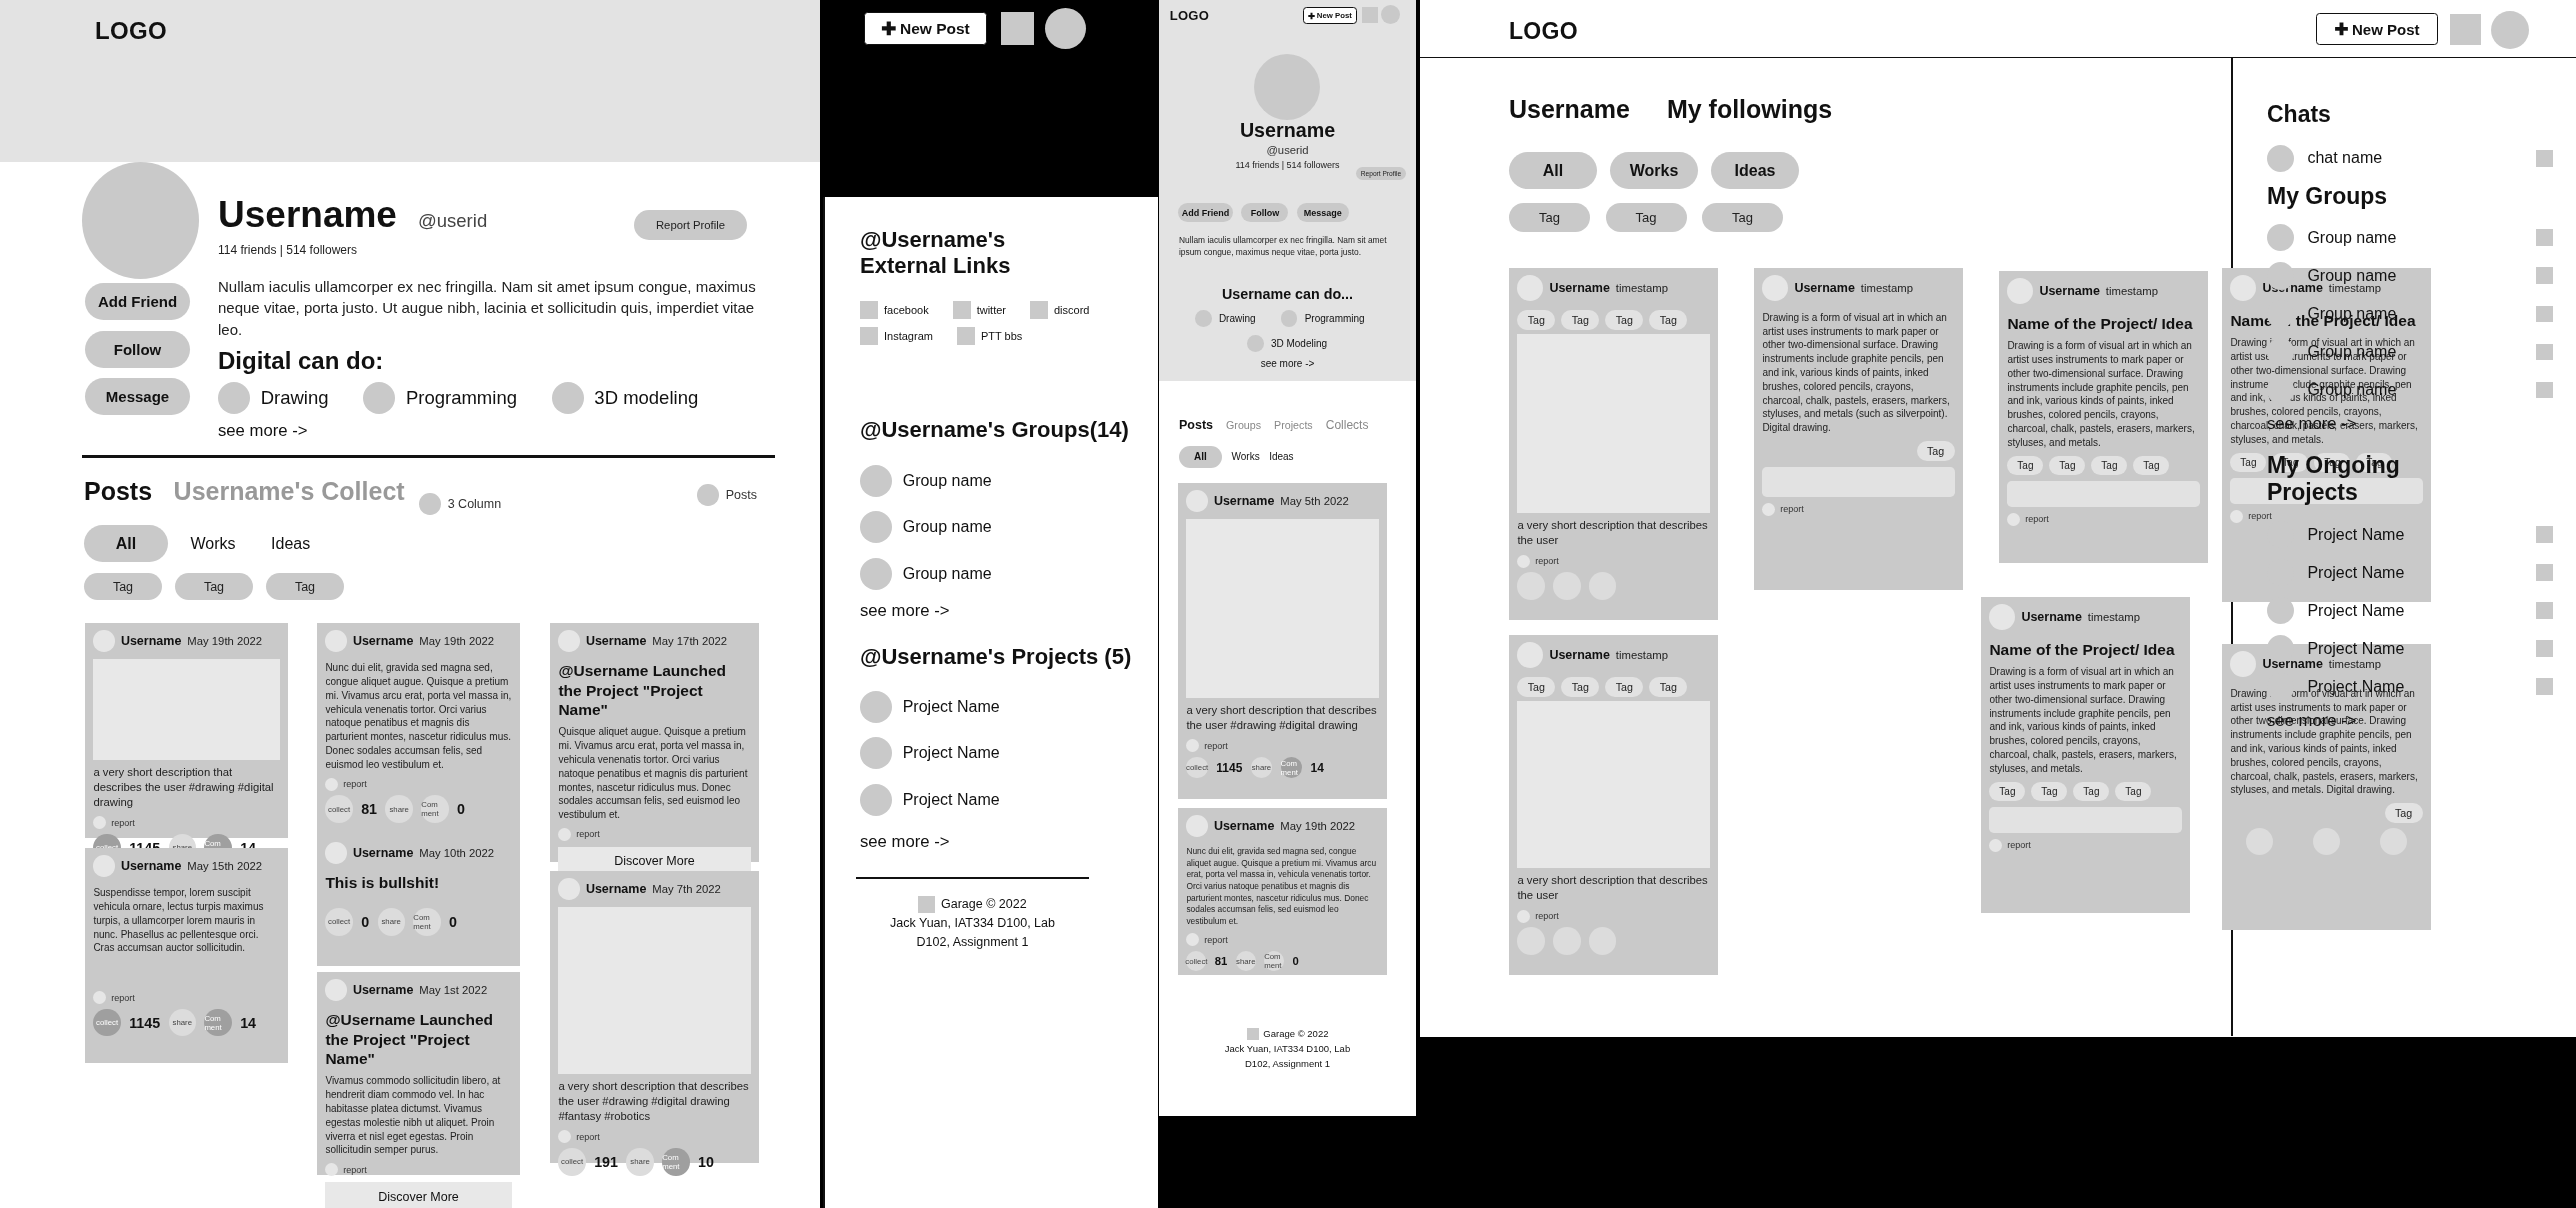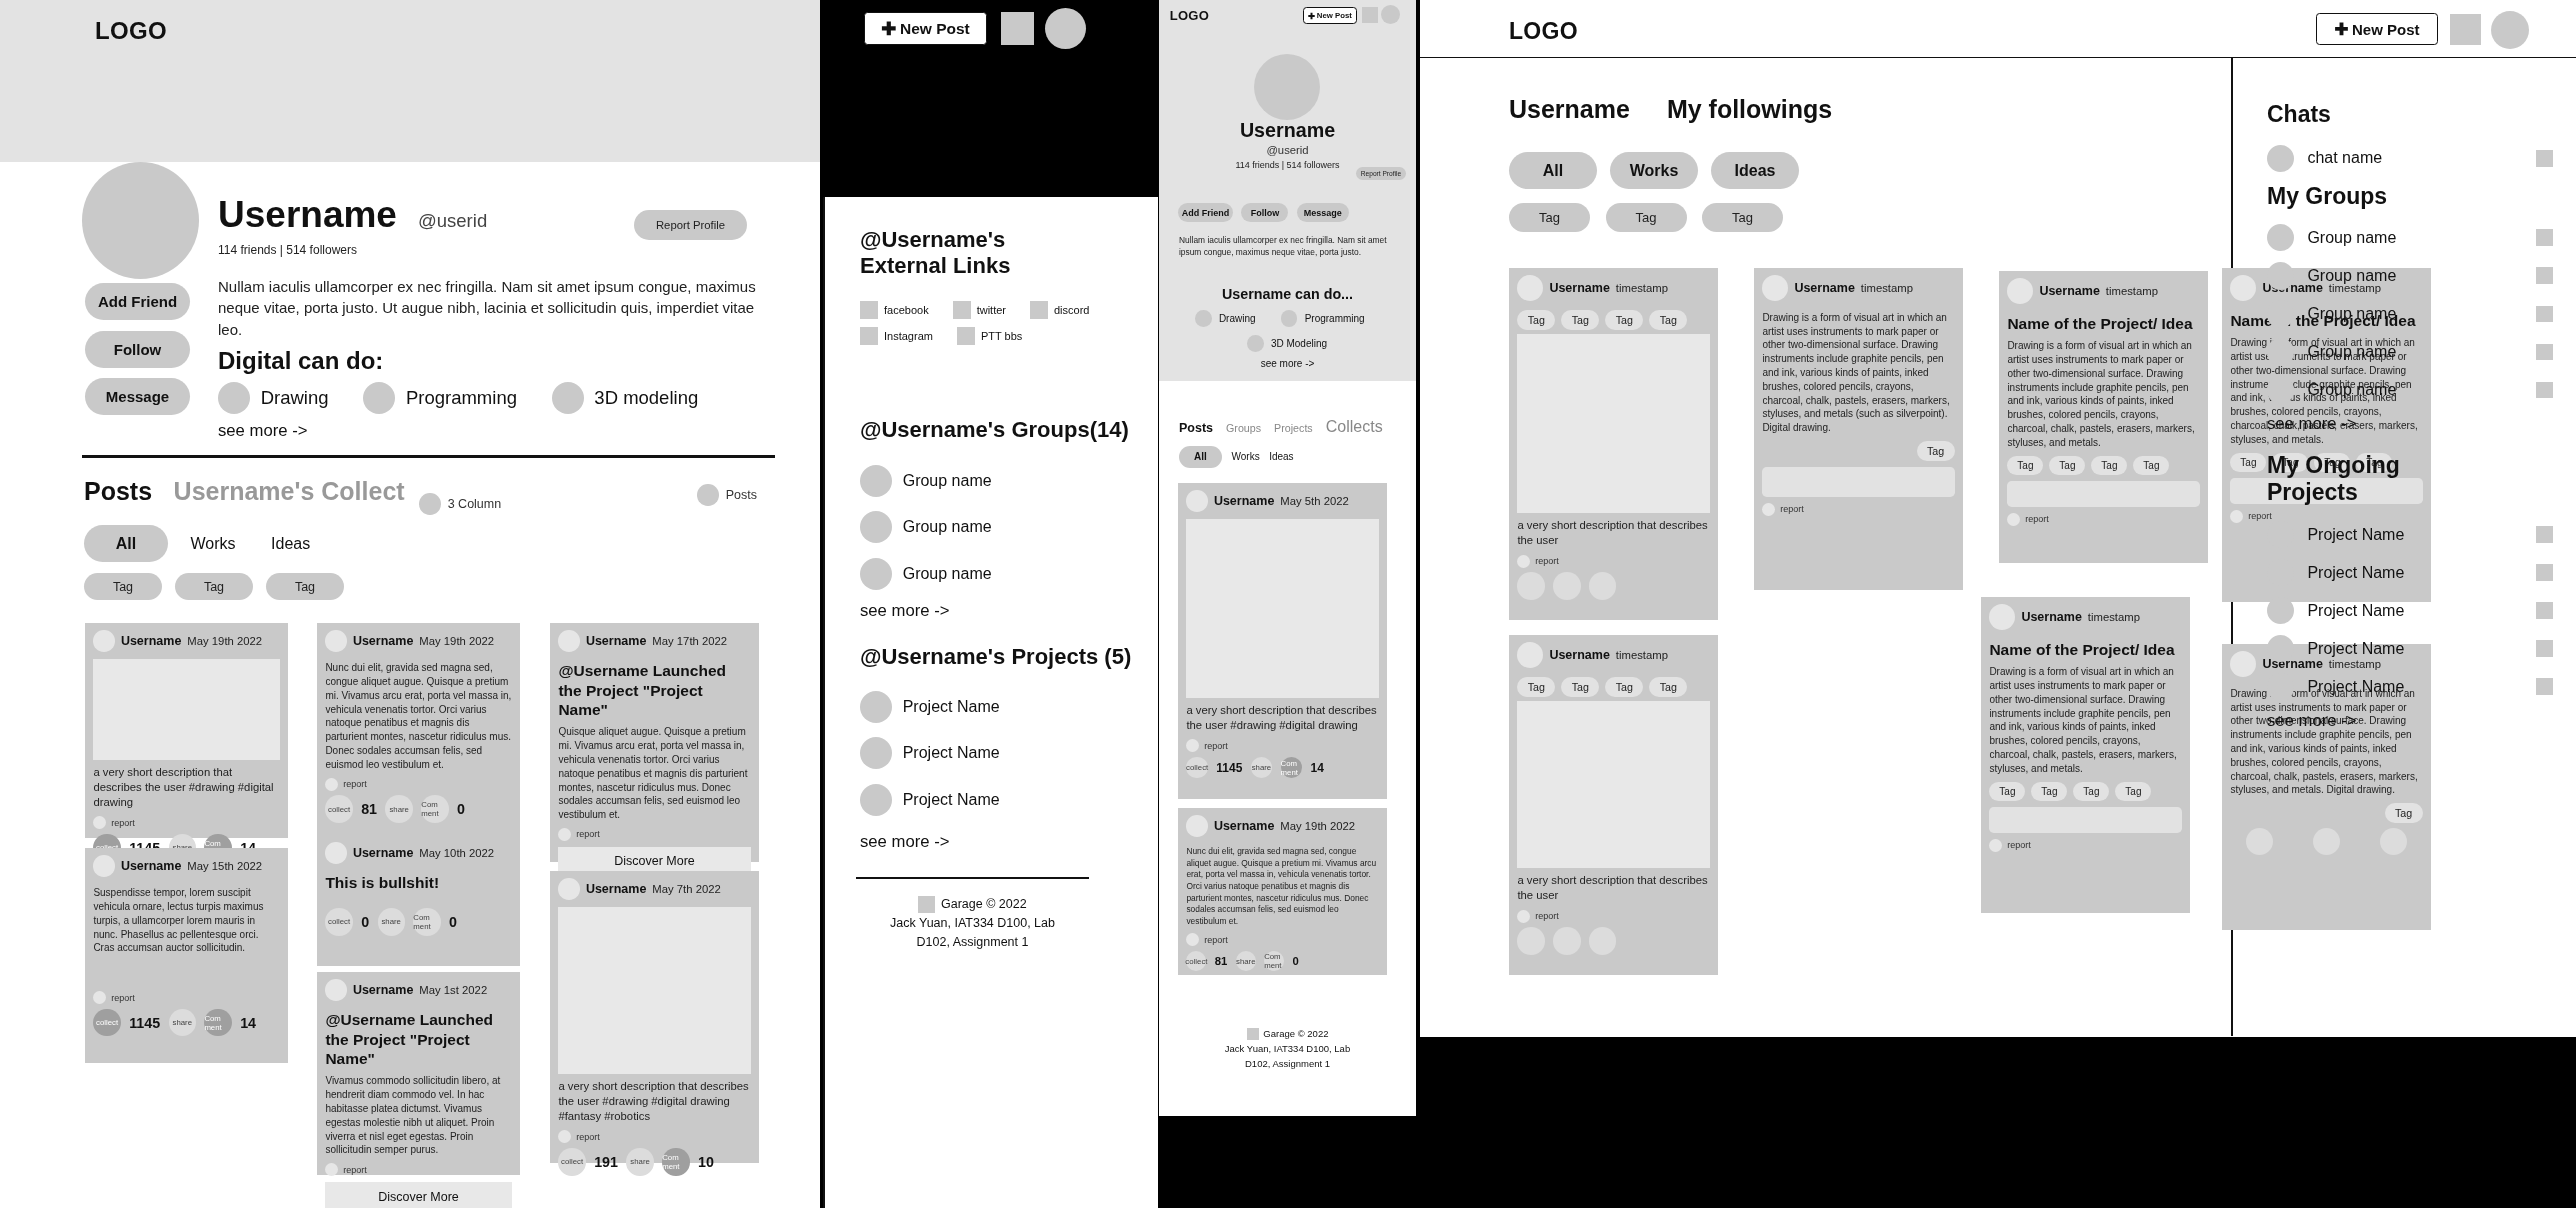--- a/index.html
+++ b/index.html
@@ -423,21 +423,21 @@
   <div style="position:absolute;left:88px;top:335px;display:flex;align-items:center;gap:7.2px;">
     <div class="circle" style="width:16.7px;height:16.7px;"></div>
     <span style="font-size:10px;color:#111;">3D Modeling</span>
   </div>
   <div style="position:absolute;left:0;top:358px;width:257px;text-align:center;font-size:10px;color:#111;">see more -&gt;</div>
 
   <div style="position:absolute;left:20px;top:418px;display:flex;align-items:baseline;gap:13px;">
     <span style="font-size:12.5px;font-weight:bold;color:#111;">Posts</span>
     <span style="font-size:10.7px;color:#888;">Groups</span>
     <span style="font-size:10.7px;color:#888;">Projects</span>
-    <span style="font-size:16px;color:#888;">Collects</span>
+    <span style="font-size:12px;color:#888;">Collects</span>
   </div>
   <div style="position:absolute;left:20px;top:446px;display:flex;align-items:center;gap:9.5px;">
     <div class="pill" style="width:43px;height:21.5px;font-size:10px;font-weight:bold;color:#111;">All</div>
     <span style="font-size:10px;color:#111;">Works</span>
     <span style="font-size:10px;color:#111;">Ideas</span>
   </div>
 
   <div class="card" style="left:19px;top:483px;width:209px;height:316px;">
     <div class="hdr">
       <div class="circle"></div>

